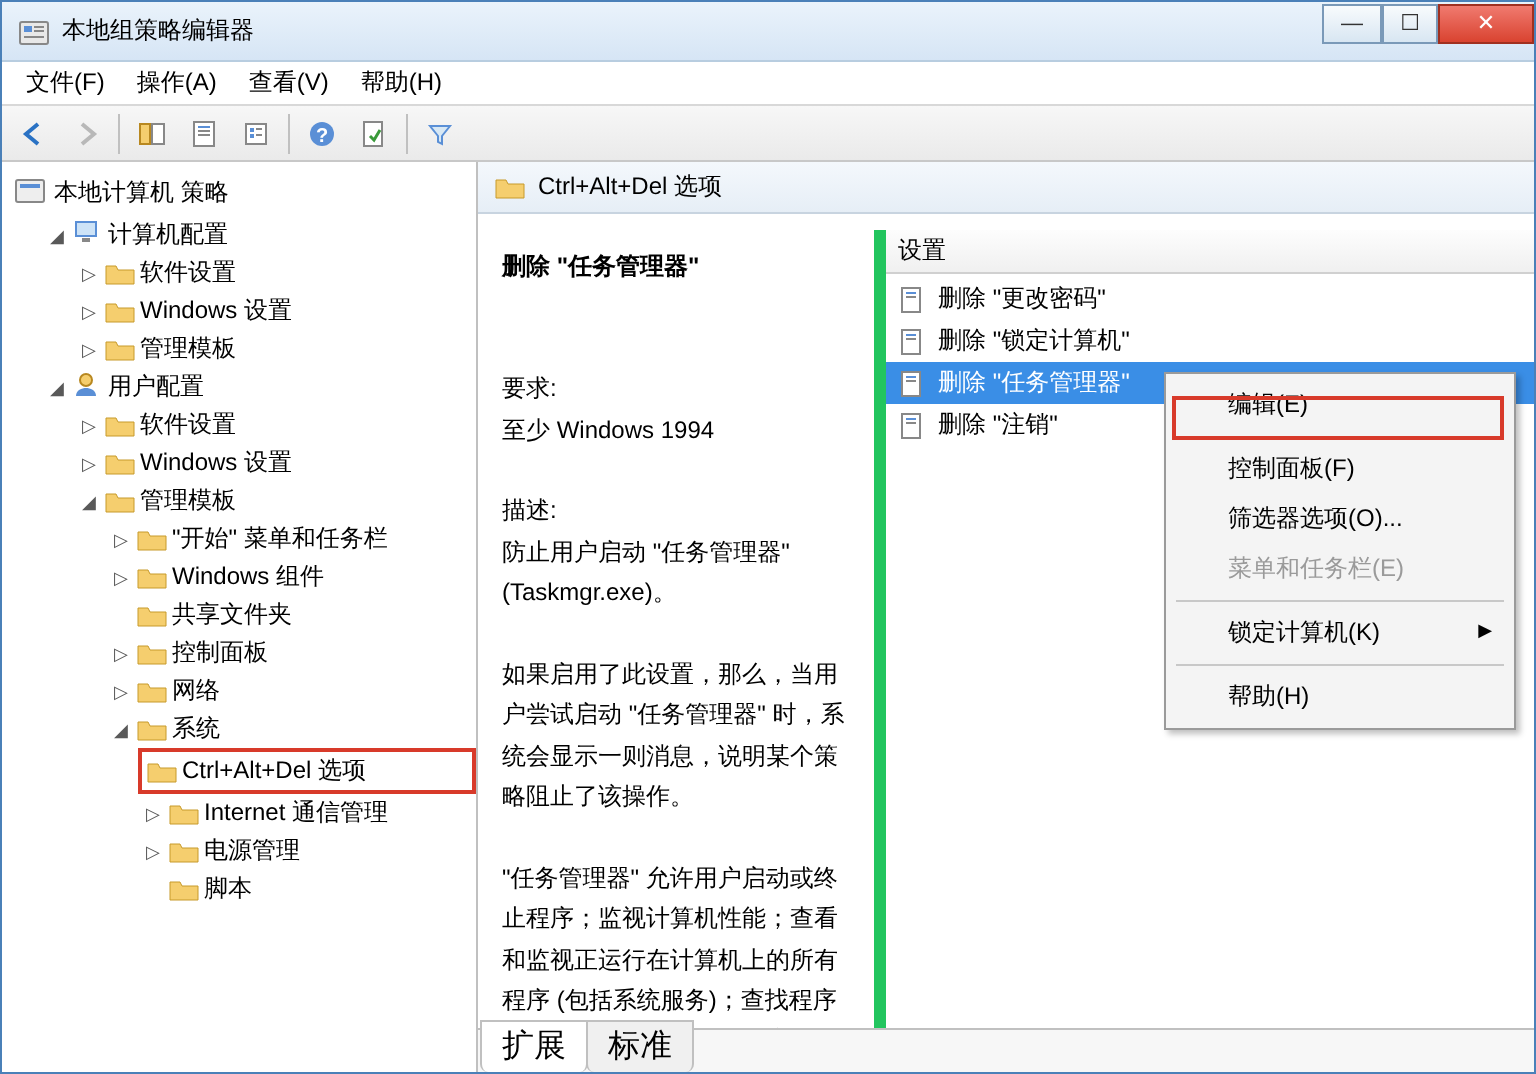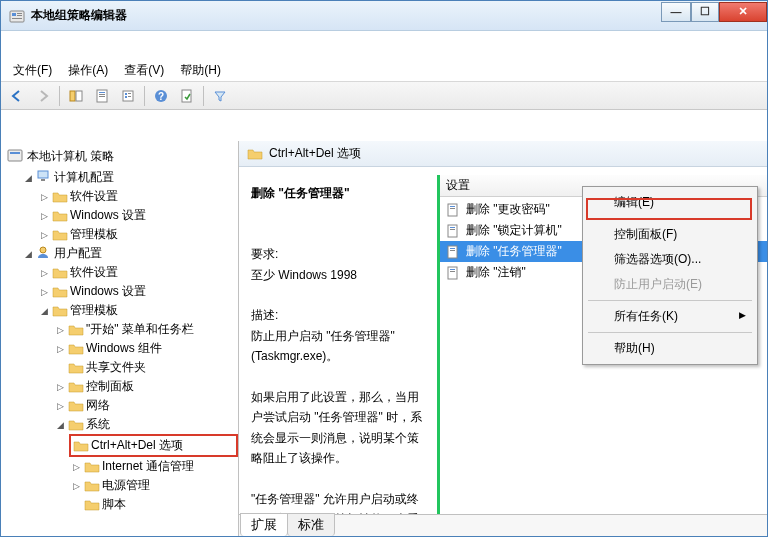--- a/index.html
+++ b/index.html
@@ -1,52 +1,52 @@
 <!DOCTYPE html>
 <html><head>
 <meta charset="utf-8">
 <style>
 * { box-sizing: border-box; margin: 0; padding: 0; }
 body { font-family: "Microsoft YaHei", "Segoe UI", Tahoma, sans-serif; font-size: 12px; background: #fff; width: 768px; height: 537px; overflow: hidden; position: relative; }
 .window { width: 768px; height: 537px; border: 1px solid #4a80b8; box-shadow: 0 0 1px rgba(0,0,0,0.3); display: flex; flex-direction: column; background: #fff; }
-.titlebar { height: 30px; background: linear-gradient(to bottom, #eaf3fb, #d6e5f5); border-bottom: 1px solid #b8cde0; display: flex; align-items: center; padding-left: 8px; font-weight: bold; }
+.titlebar { height: 30px; background: linear-gradient(to bottom, #eaf3fb, #d6e5f5); border-bottom: 1px solid #b8cde0; display: flex; align-items: center; padding-left: 8px; }
 .titlebar-icon { width: 16px; height: 16px; margin-right: 6px; display:inline-flex; align-items:center; justify-content:center; }
 .titlebar-title { flex: 1; color: #000; }
 .win-controls { display: flex; height: 22px; margin-top: -6px; }
 .win-btn { width: 30px; height: 20px; border: 1px solid #7a99b8; background: linear-gradient(to bottom,#f8fbfd,#d8e6f2); display:flex; align-items:center; justify-content:center; font-size:11px; color:#333; }
 .win-btn.max { width: 28px; }
 .win-btn.close { width: 48px; background: linear-gradient(to bottom,#f07a6f,#d94330); color:#fff; border-color:#a03020; }
-.menubar { height: 22px; display: flex; align-items: flex-end; padding: 0 6px; gap: 4px; border-bottom: 1px solid #d8d8d8; margin-top: 29px; }
+.menubar { height: 22px; display: flex; align-items: flex-end; padding: 0 6px; gap: 4px; border-bottom: 1px solid #d8d8d8; }
 .menubar span { padding: 2px 6px; cursor: default; }
 .toolbar { height: 28px; background: linear-gradient(to bottom,#f7f7f7,#eaeaea); border-bottom: 1px solid #c8c8c8; display:flex; align-items:center; padding:0 4px; gap:2px; }
 .tb-btn { width: 24px; height: 22px; display:flex; align-items:center; justify-content:center; border:1px solid transparent; border-radius:2px; }
 .tb-sep { width:1px; height:20px; background:#c0c0c0; margin:0 2px; }
-.content { flex:1; display:flex; min-height:0;margin-top:31px; }
+.content { flex:1; display:flex; min-height:0; }
 .tree { width: 238px; border-right:1px solid #c0c0c0; padding:4px 0 4px 4px; overflow:auto; }
 .tree-root { display:flex; align-items:center; gap:4px; padding:2px; }
 .tree-node { display:flex; align-items:center; gap:2px; padding:1px 2px; white-space:nowrap; cursor:default; }
 .tree-children { margin-left:16px; }
 .expander { width:11px; height:11px; display:inline-flex; align-items:center; justify-content:center; font-size:9px; color:#595959; }
 .folder-i { width:16px; height:14px; display:inline-block; }
 .folder-i svg { display:block; }
 .highlight-box { border:2px solid #d83a2a; padding:1px 2px; display:flex; align-items:center; gap:2px; }
 .right { flex:1; display:flex; flex-direction:column; min-width:0; }
 .right-header { height:26px; background:linear-gradient(to bottom,#f4f8fc,#e6eef6); border-bottom:1px solid #c8d4e0; display:flex; align-items:center; padding:0 8px; gap:6px; }
 .right-body { flex:1; display:flex; min-height:0; padding:8px 0 0 8px; }
 .desc-pane { width:190px; padding:8px 8px 0 4px; overflow:auto; line-height:1.7; }
 .desc-pane h4 { font-weight:bold; font-size:12px; }
 .link { color:#1a5fb4; text-decoration:underline; cursor:pointer; }
-.list-pane { flex:1; position:relative; border-left:3px solid #22c55e; min-width:0; }
+.list-pane { flex:1; position:relative; border-left:6px solid #22c55e; min-width:0; }
 .list-header { height:22px; border-bottom:1px solid #d0d0d0; display:flex; align-items:center; padding-left:6px; background:linear-gradient(#fdfdfd,#f0f0f0); }
 .list-items { padding:2px 0; }
 .list-item { display:flex; align-items:center; gap:6px; padding:2px 6px; cursor:default; }
 .list-item.selected { background:#3a8ee6; color:#fff; }
 .list-icon { width:14px; height:14px; display:inline-flex; align-items:center; justify-content:center; }
 .tabs { height:22px; border-top:1px solid #c0c0c0; display:flex; align-items:flex-end; padding-left:2px; background:#f7f7f7; }
-.tab { padding:2px 10px; border:1px solid #c0c0c0; border-bottom:none; margin-left:-1px; background:#f0f0f0; border-radius:0 0 4px 4px; font-size:13px; }
+.tab { padding:2px 10px; border:1px solid #c0c0c0; border-bottom:none; margin-left:-1px; background:#f0f0f0; border-radius:0 0 4px 4px; font-size:16px; }
 .tab.active { background:#fff; }
 .context-menu { position:absolute; top:186px; left:582px; width:176px; background:#f4f4f4; border:1px solid #9a9a9a; box-shadow:2px 2px 3px rgba(0,0,0,0.25); padding:3px 3px; z-index:50; }
 .context-menu .cm-item { padding:4px 18px 4px 28px; cursor:default; position:relative; }
 .context-menu .cm-item.disabled { color:#9a9a9a; }
 .context-menu .cm-sep { height:1px; background:#c8c8c8; margin:3px 2px; }
 .context-menu .arrow { position:absolute; right:8px; top:6px; font-size:9px; }
 .cm-highlight { position:absolute; top:198px; left:586px; width:166px; height:22px; border:2px solid #d83a2a; z-index:60; pointer-events:none; }
 
 .svg-folder { fill:#f5ce6e; stroke:#c79a2a; stroke-width:0.5; }
 </style>
@@ -328,21 +328,21 @@
           </span>
         <span>Ctrl+Alt+Del 选项</span>
       </div>
       <div class="right-body">
 
         <div class="desc-pane">
           <h4>删除 "任务管理器"</h4>
           <br>
           <br>
           <div>要求:</div>
-          <div>至少 Windows 1998</div>
+          <div>至少 Windows 1994</div>
           <br>
           <div>描述:</div>
           <div>防止用户启动 "任务管理器" (Taskmgr.exe)。</div>
           <br>
           <div>如果启用了此设置，那么，当用户尝试启动 "任务管理器" 时，系统会显示一则消息，说明某个策略阻止了该操作。</div>
           <br>
           <div>"任务管理器" 允许用户启动或终止程序；监视计算机性能；查看和监视正运行在计算机上的所有程序 (包括系统服务)；查找程序的可执行文件名；更改程序所运行的进程</div>
         </div>
 
         <div class="list-pane">
@@ -401,19 +401,19 @@
     </div>
 
   </div>
 </div>
 
 <div class="context-menu">
   <div class="cm-item">编辑(E)</div>
   <div class="cm-sep"></div>
   <div class="cm-item">控制面板(F)</div>
   <div class="cm-item">筛选器选项(O)...</div>
-  <div class="cm-item disabled">防止用户启动(E)</div>
+  <div class="cm-item disabled">菜单和任务栏(E)</div>
   <div class="cm-sep"></div>
-  <div class="cm-item"><span>所有任务(K)</span><span class="arrow">▶</span></div>
+  <div class="cm-item"><span>锁定计算机(K)</span><span class="arrow">▶</span></div>
   <div class="cm-sep"></div>
   <div class="cm-item">帮助(H)</div>
 </div>
 <div class="cm-highlight"></div>
 
 </body></html>

